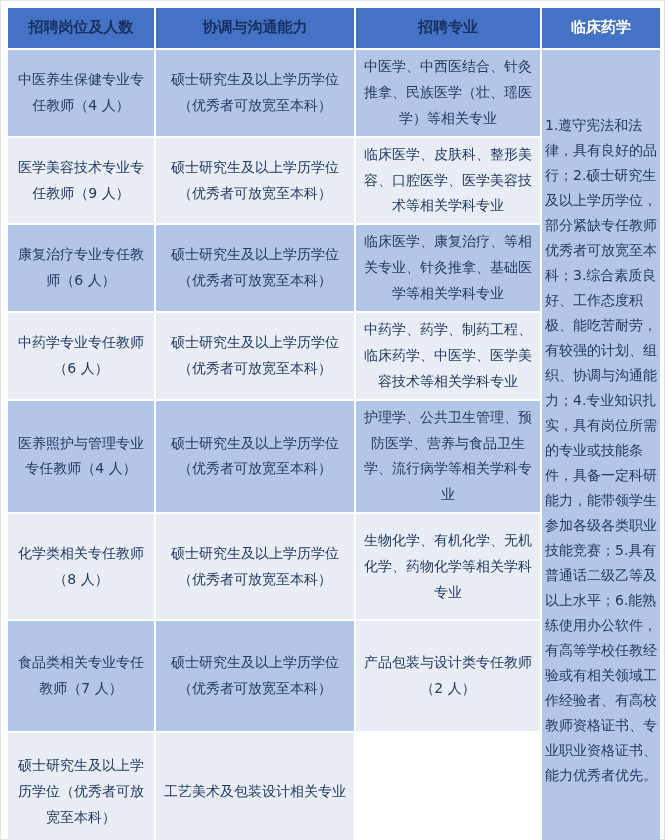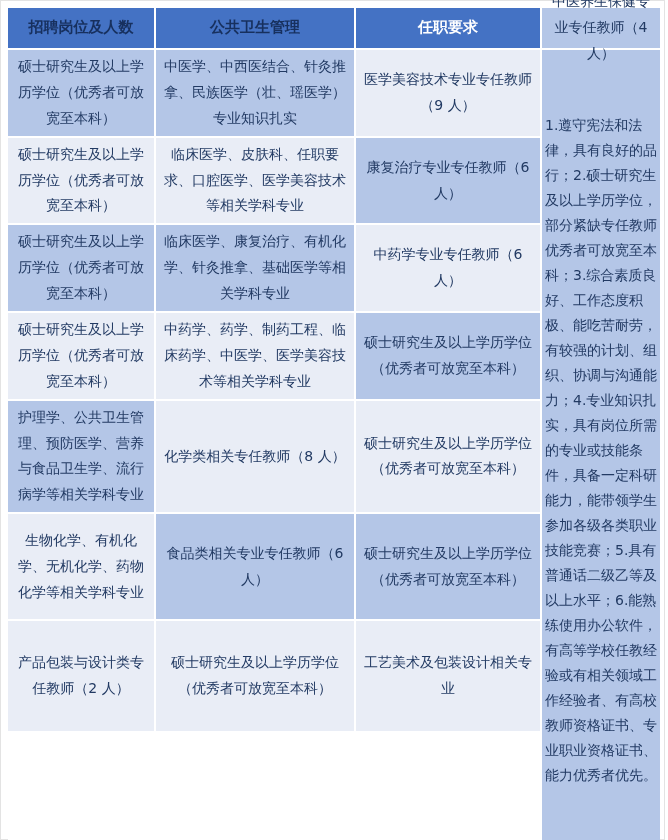--- a/index.html
+++ b/index.html
@@ -60,48 +60,50 @@
     text-align: left;
   }
 </style>
 </head>
 <body>
 
 <div class="page">
   <div class="grid" id="grid">
 
     <div class="cell hdr">招聘岗位及人数</div>
-    <div class="cell hdr">公共卫生管理</div>
-    <div class="cell hdr white">任职要求</div>
+    <div class="cell hdr">协调与沟通能力</div>
+    <div class="cell hdr">招聘专业</div>
+    <div class="cell hdr white">临床药学</div>
 
     <div class="req-cell">1.遵守宪法和法律，具有良好的品行；2.硕士研究生及以上学历学位，部分紧缺专任教师优秀者可放宽至本科；3.综合素质良好、工作态度积极、能吃苦耐劳，有较强的计划、组织、协调与沟通能力；4.专业知识扎实，具有岗位所需的专业或技能条件，具备一定科研能力，能带领学生参加各级各类职业技能竞赛；5.具有普通话二级乙等及以上水平；6.能熟练使用办公软件，有高等学校任教经验或有相关领域工作经验者、有高校教师资格证书、专业职业资格证书、能力优秀者优先。</div>
 
   <div class="cell row-blue">中医养生保健专业专任教师（4 人）</div>
   <div class="cell row-blue">硕士研究生及以上学历学位（优秀者可放宽至本科）</div>
-  <div class="cell row-blue">中医学、中西医结合、针灸推拿、民族医学（壮、瑶医学）专业知识扎实</div>
+  <div class="cell row-blue">中医学、中西医结合、针灸推拿、民族医学（壮、瑶医学）等相关专业</div>
 
   <div class="cell row-light">医学美容技术专业专任教师（9 人）</div>
   <div class="cell row-light">硕士研究生及以上学历学位（优秀者可放宽至本科）</div>
-  <div class="cell row-light">临床医学、皮肤科、任职要求、口腔医学、医学美容技术等相关学科专业</div>
+  <div class="cell row-light">临床医学、皮肤科、整形美容、口腔医学、医学美容技术等相关学科专业</div>
 
   <div class="cell row-blue">康复治疗专业专任教师（6 人）</div>
   <div class="cell row-blue">硕士研究生及以上学历学位（优秀者可放宽至本科）</div>
-  <div class="cell row-blue">临床医学、康复治疗、有机化学、针灸推拿、基础医学等相关学科专业</div>
+  <div class="cell row-blue">临床医学、康复治疗、等相关专业、针灸推拿、基础医学等相关学科专业</div>
 
   <div class="cell row-light">中药学专业专任教师（6 人）</div>
   <div class="cell row-light">硕士研究生及以上学历学位（优秀者可放宽至本科）</div>
   <div class="cell row-light">中药学、药学、制药工程、临床药学、中医学、医学美容技术等相关学科专业</div>
 
+  <div class="cell row-blue">医养照护与管理专业专任教师（4 人）</div>
   <div class="cell row-blue">硕士研究生及以上学历学位（优秀者可放宽至本科）</div>
   <div class="cell row-blue">护理学、公共卫生管理、预防医学、营养与食品卫生学、流行病学等相关学科专业</div>
 
   <div class="cell row-light">化学类相关专任教师（8 人）</div>
   <div class="cell row-light">硕士研究生及以上学历学位（优秀者可放宽至本科）</div>
   <div class="cell row-light">生物化学、有机化学、无机化学、药物化学等相关学科专业</div>
 
-  <div class="cell row-blue">食品类相关专业专任教师（6 人）</div>
+  <div class="cell row-blue">食品类相关专业专任教师（7 人）</div>
   <div class="cell row-blue">硕士研究生及以上学历学位（优秀者可放宽至本科）</div>
 
   <div class="cell row-light">产品包装与设计类专任教师（2 人）</div>
   <div class="cell row-light">硕士研究生及以上学历学位（优秀者可放宽至本科）</div>
   <div class="cell row-light">工艺美术及包装设计相关专业</div>
 </div>
 </div>
 
 </body></html>

